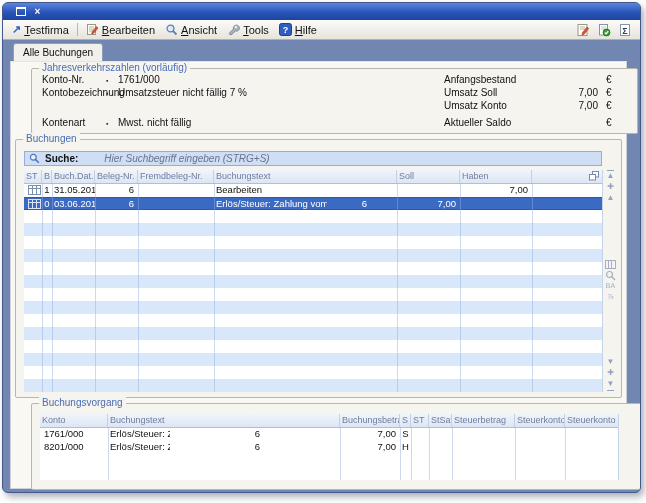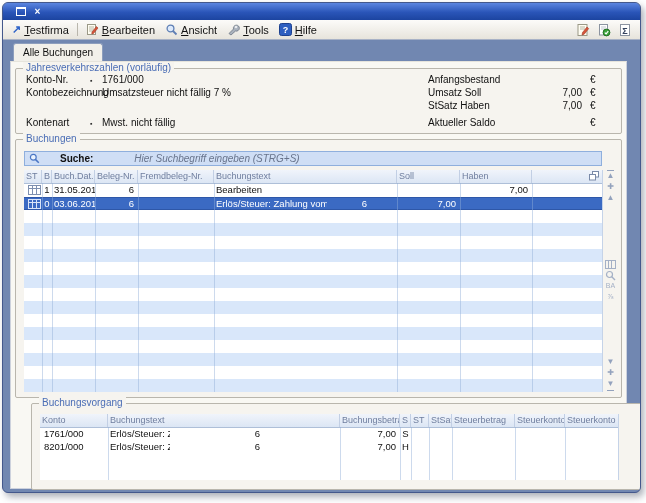--- a/index.html
+++ b/index.html
@@ -35,36 +35,36 @@
   .workspace{position:relative;height:389px;padding:2px 13px 8px 7px;box-sizing:border-box;background:#7187b1;}
   .tab{display:inline-block;margin-left:3px;background:#f2f0ea;border:1px solid #8d9ebd;border-bottom:none;
     border-radius:3px 3px 0 0;padding:2px 9px 1px;font-size:10px;color:#111;height:14px;line-height:13px;}
   .panel{position:relative;background:#f9f8f3;border:1px solid #cdd2dd;border-top-color:#e6e4dc;
     height:428px;box-sizing:border-box;}
 
   
   .groupbox{position:absolute;border:1px solid #b9b6ad;border-radius:2px;background:#f6f4ef;}
   .glabel{position:absolute;top:-7px;left:7px;background:#f6f4ef;color:#4a6db5;font-size:10px;
     line-height:11px;padding:0 3px;white-space:nowrap;}
-  .g1{left:4px;top:6px;width:605px;height:64px;}
+  .g1{left:20px;top:6px;width:605px;height:64px;}
   .g2{left:4px;top:77px;width:605px;height:257px;}
   .g3{left:20px;top:341px;width:605px;height:85px;padding-left:20px;}
 
   
   .frow{position:absolute;font-size:10px;color:#111;height:12px;line-height:12px;white-space:nowrap;}
   .fl-label{position:absolute;left:10px;}
   .fl-bullet{position:absolute;left:74px;font-size:7px;color:#333;top:1px;}
   .fl-value{position:absolute;left:86px;}
   .fr-label{position:absolute;left:412px;}
   .fr-val{position:absolute;left:470px;width:96px;text-align:right;}
   .fr-cur{position:absolute;left:574px;}
 
   
   .searchbar{position:absolute;left:8px;top:11px;width:578px;height:15px;box-sizing:border-box;
-    background:#cfdef5;border:1px solid #8fafdd;display:flex;align-items:center;gap:20px;
+    background:#cfdef5;border:1px solid #8fafdd;display:flex;align-items:center;gap:5px;
     padding:0 4px;font-size:10px;color:#111;}
   .searchbar b{font-weight:bold;}
   .searchbar .ph{font-style:italic;color:#68748c;margin-left:21px;}
 
   
   .tbl{position:absolute;left:8px;background:#fff;border-right:1px solid #c5d3e8;}
   .t1{top:30px;width:578px;}
   .t2{top:10px;width:578px;}
   .thead{display:flex;height:13px;background:linear-gradient(180deg,#f0f4fb,#dce6f4);
     border-bottom:1px solid #aebfd8;}
@@ -199,21 +199,21 @@
           </div>
           <div class="frow" style="top:18px;left:0;right:0;height:12px;">
             <span class="fl-label">Kontobezeichnung</span>
             <span class="fl-bullet">▪</span>
             <span class="fl-value">Umsatzsteuer nicht fällig 7 %</span>
             <span class="fr-label">Umsatz Soll</span>
             <span class="fr-val">7,00</span>
             <span class="fr-cur">€</span>
           </div>
           <div class="frow" style="top:31px;left:0;right:0;height:12px;">
-            <span class="fr-label">StSatz Haben</span>
+            <span class="fr-label">Umsatz Konto</span>
             <span class="fr-val">7,00</span>
             <span class="fr-cur">€</span>
           </div>
           <div class="frow" style="top:48px;left:0;right:0;height:12px;text-align:right;">
             <span class="fl-label">Kontenart</span>
             <span class="fl-bullet">▪</span>
             <span class="fl-value">Mwst. nicht fällig</span>
             <span class="fr-label">Aktueller Saldo</span>
             <span class="fr-val"></span>
             <span class="fr-cur">€</span>

